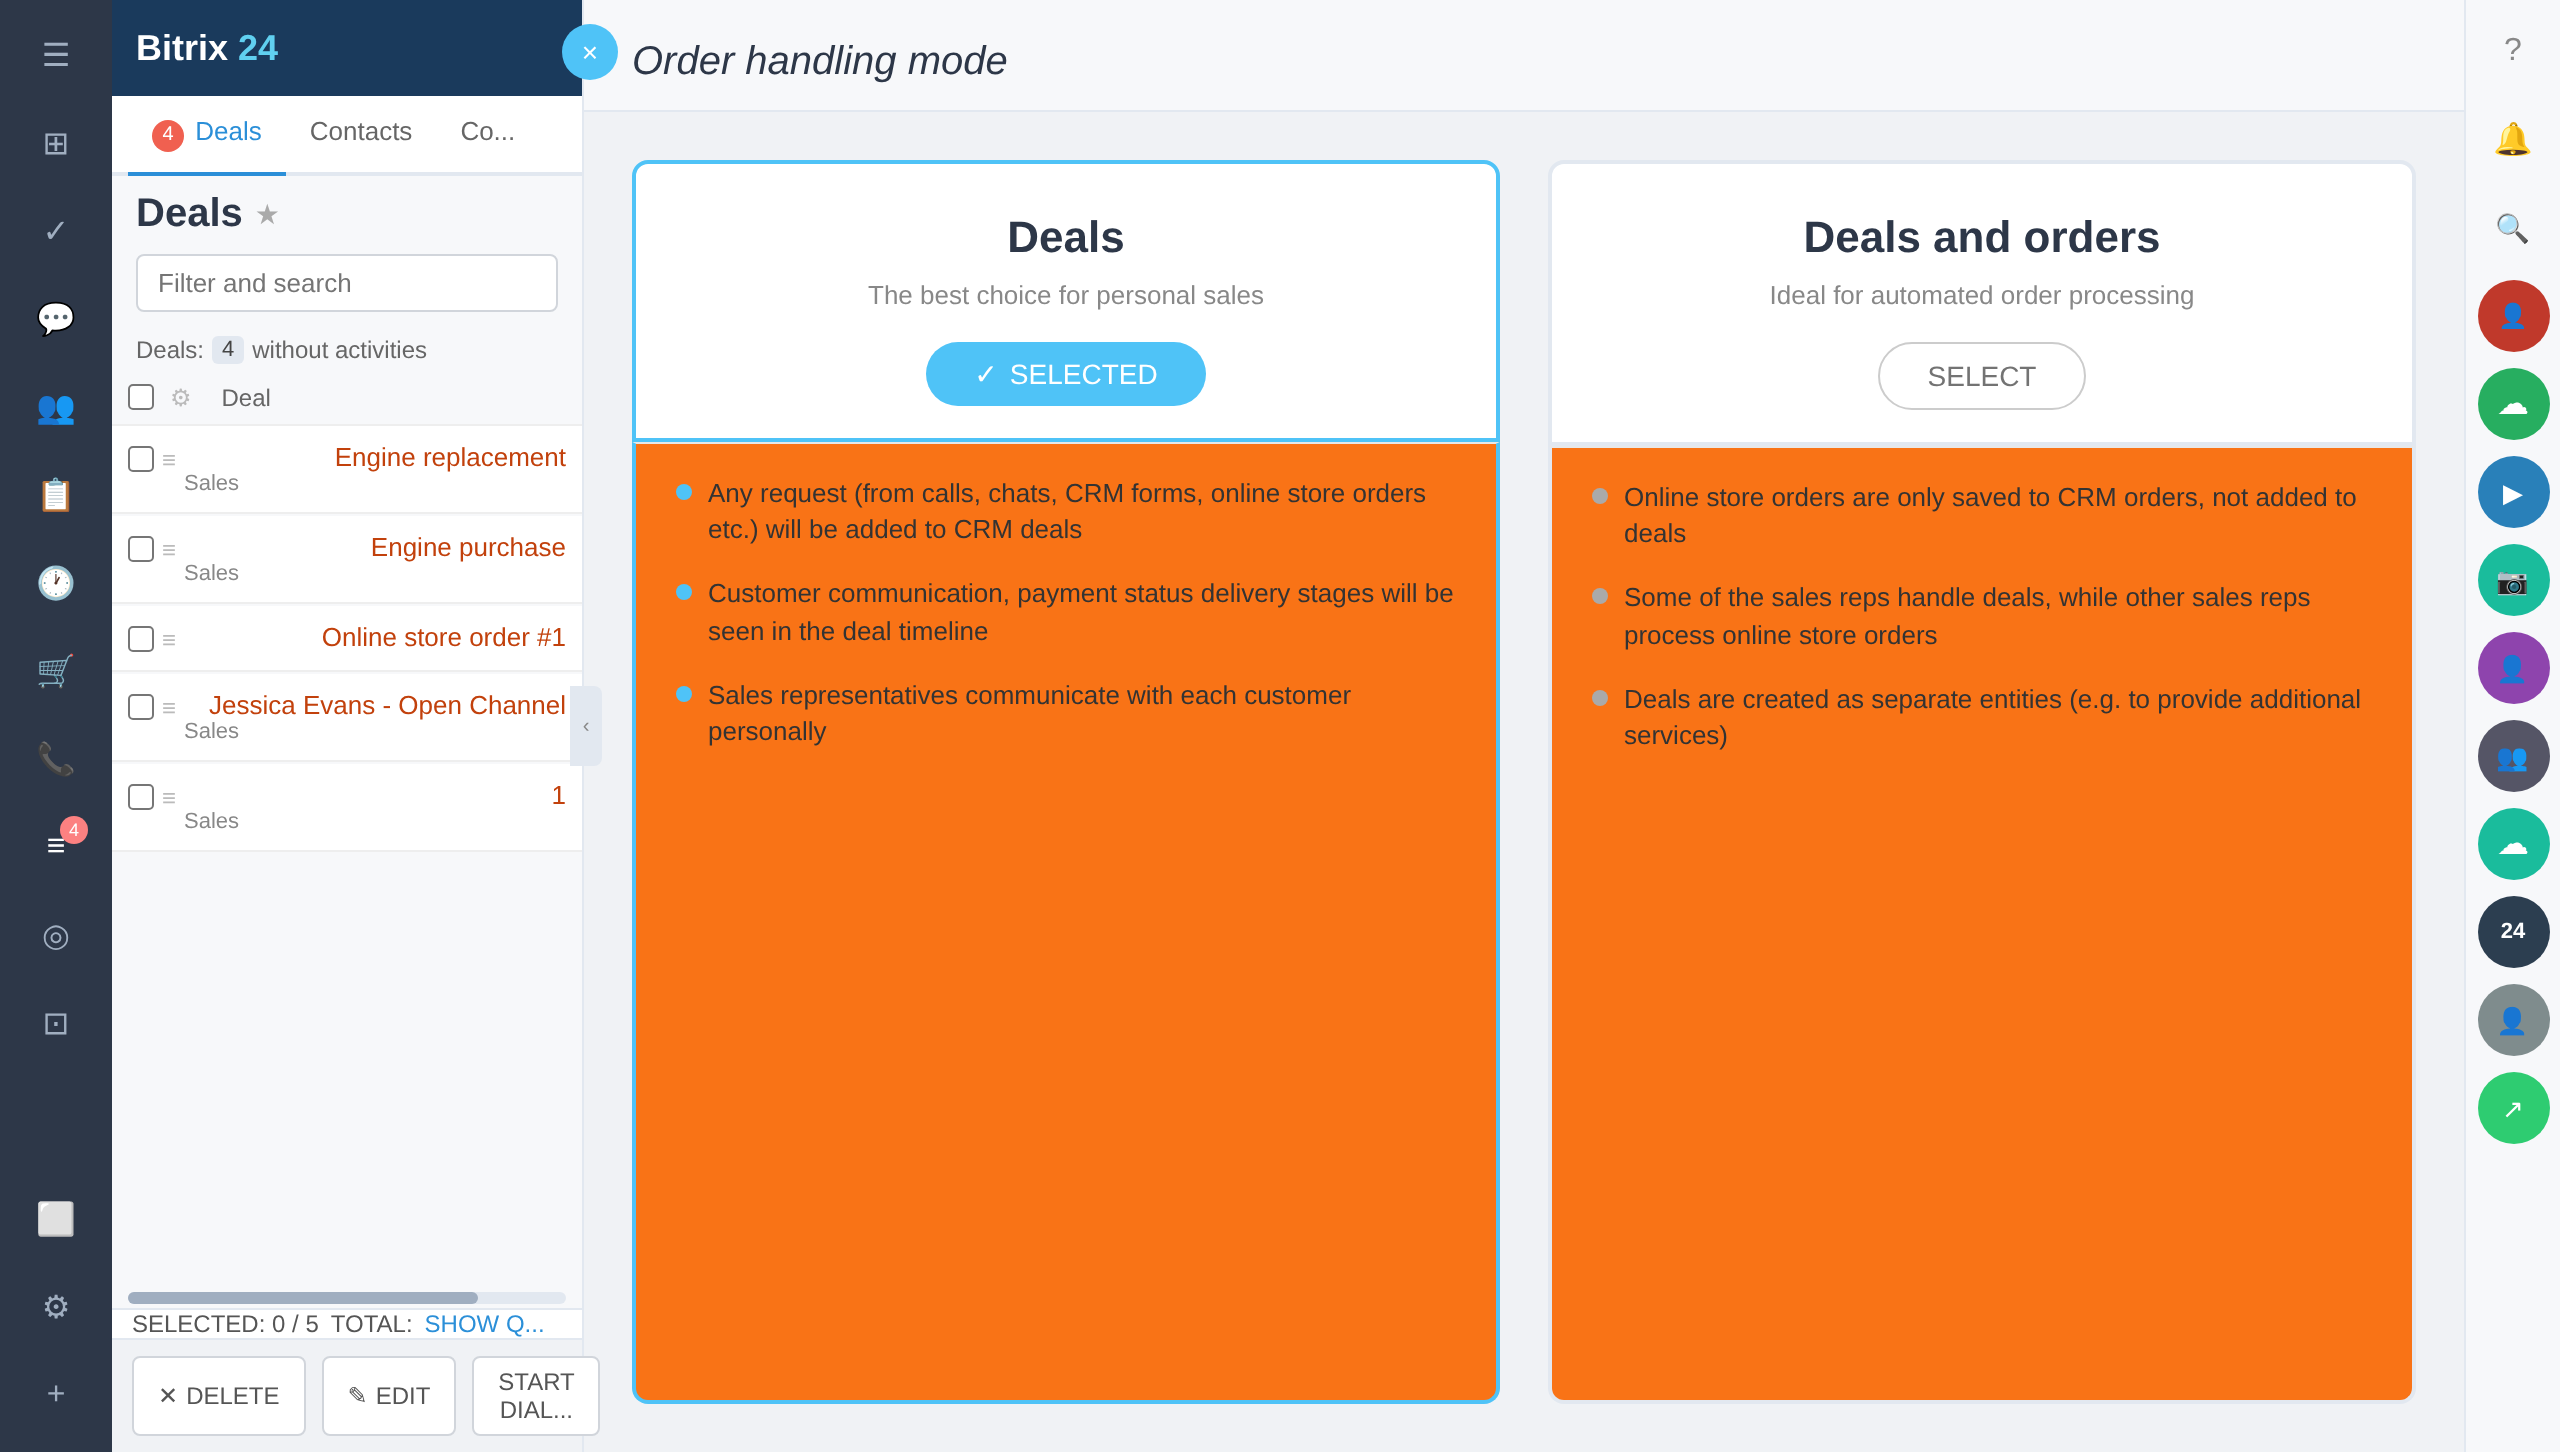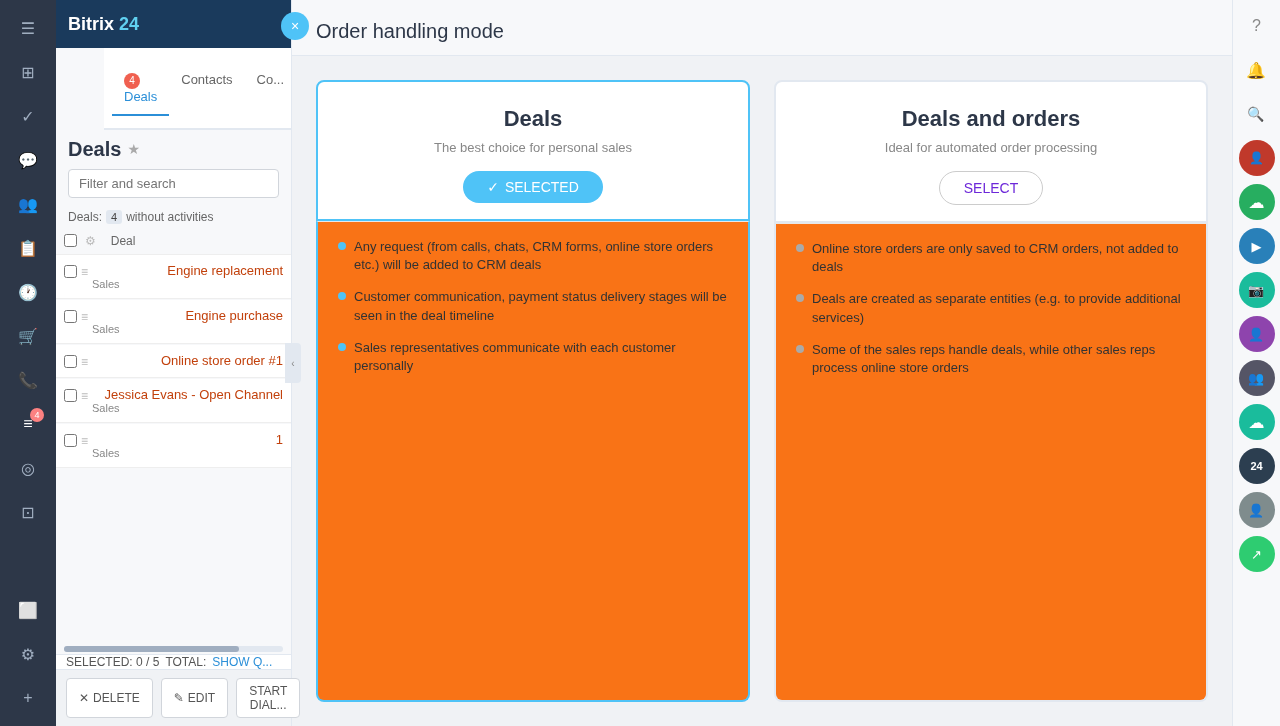--- a/index.html
+++ b/index.html
@@ -56,22 +56,21 @@
       font-size: 18px;
       font-weight: bold;
     }
     .crm-logo span { color: #60d0f0; }
 
     
     .crm-tabs {
       background: #fff;
       display: flex;
       border-bottom: 2px solid #e2e8f0;
-      padding: 14px 8px;
-      margin-left: 48px;
+      padding: 0 8px;
     }
     .crm-tab {
       padding: 10px 12px;
       font-size: 13px;
       cursor: pointer;
       position: relative;
       color: #666;
       border-bottom: 2px solid transparent;
       margin-bottom: -2px;
     }
@@ -231,20 +230,21 @@
     }
 
     
     .modal-header {
       background: #f7f8fa;
       padding: 20px 24px 12px;
       display: flex;
       align-items: center;
       gap: 12px;
       border-bottom: 1px solid #e2e8f0;
+      font-style: italic;
     }
     .modal-title {
       font-size: 20px;
       color: #2d3748;
       font-weight: 400;
     }
 
     .card-title {
       font-size: 22px;
       font-weight: 600;
@@ -266,21 +266,21 @@
       border-radius: 20px;
       padding: 8px 24px;
       font-size: 14px;
       cursor: pointer;
       display: flex;
       align-items: center;
       gap: 6px;
     }
     .btn-select {
       background: #fff;
-      color: #6d28d9;
+      color: #737373;
       border: 1px solid #ccc;
       border-radius: 20px;
       padding: 8px 24px;
       font-size: 14px;
       cursor: pointer;
     }
     .feature-item {
       display: flex;
       align-items: flex-start;
       gap: 8px;
@@ -560,25 +560,25 @@
             <span>SELECT</span>
           </button>
         </div>
         <div class="card-bottom">
           <div class="feature-item">
             <span class="feature-dot gray"></span>
             <span>Online store orders are only saved to CRM orders, not added to deals</span>
           </div>
           <div class="feature-item">
             <span class="feature-dot gray"></span>
-            <span>Deals are created as separate entities (e.g. to provide additional services)</span>
+            <span>Some of the sales reps handle deals, while other sales reps process online store orders</span>
           </div>
           <div class="feature-item">
             <span class="feature-dot gray"></span>
-            <span>Some of the sales reps handle deals, while other sales reps process online store orders</span>
+            <span>Deals are created as separate entities (e.g. to provide additional services)</span>
           </div>
         </div>
       </div>
     </div>
   </div>
 </div>
 
 <div class="right-sidebar">
   <div class="right-icon question-icon">?</div>
   <div class="right-icon">🔔</div>

